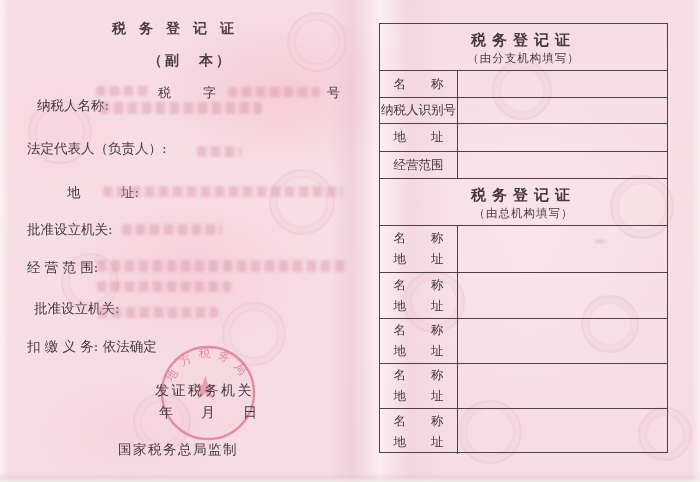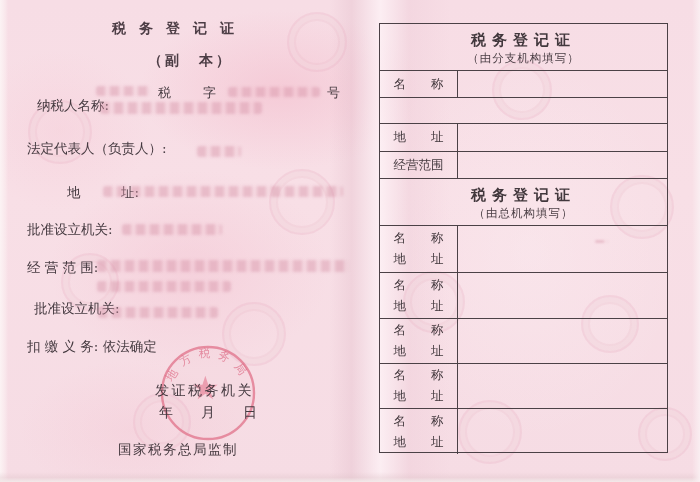--- a/index.html
+++ b/index.html
@@ -133,20 +133,21 @@
     <div class="t-header h47">
       <div class="th-title">税务登记证</div>
       <div class="th-sub">（由分支机构填写）</div>
     </div>
 
     <div class="t-row h27">
       <div class="t-label">名　　称</div>
       <div class="t-value"></div>
     </div>
     <div class="t-row h26">
+      <div class="t-label">纳税人识别号</div>
       <div class="t-value"></div>
     </div>
     <div class="t-row h28">
       <div class="t-label">地　　址</div>
       <div class="t-value"></div>
     </div>
     <div class="t-row h27">
       <div class="t-label">经营范围</div>
       <div class="t-value"></div>
     </div>

